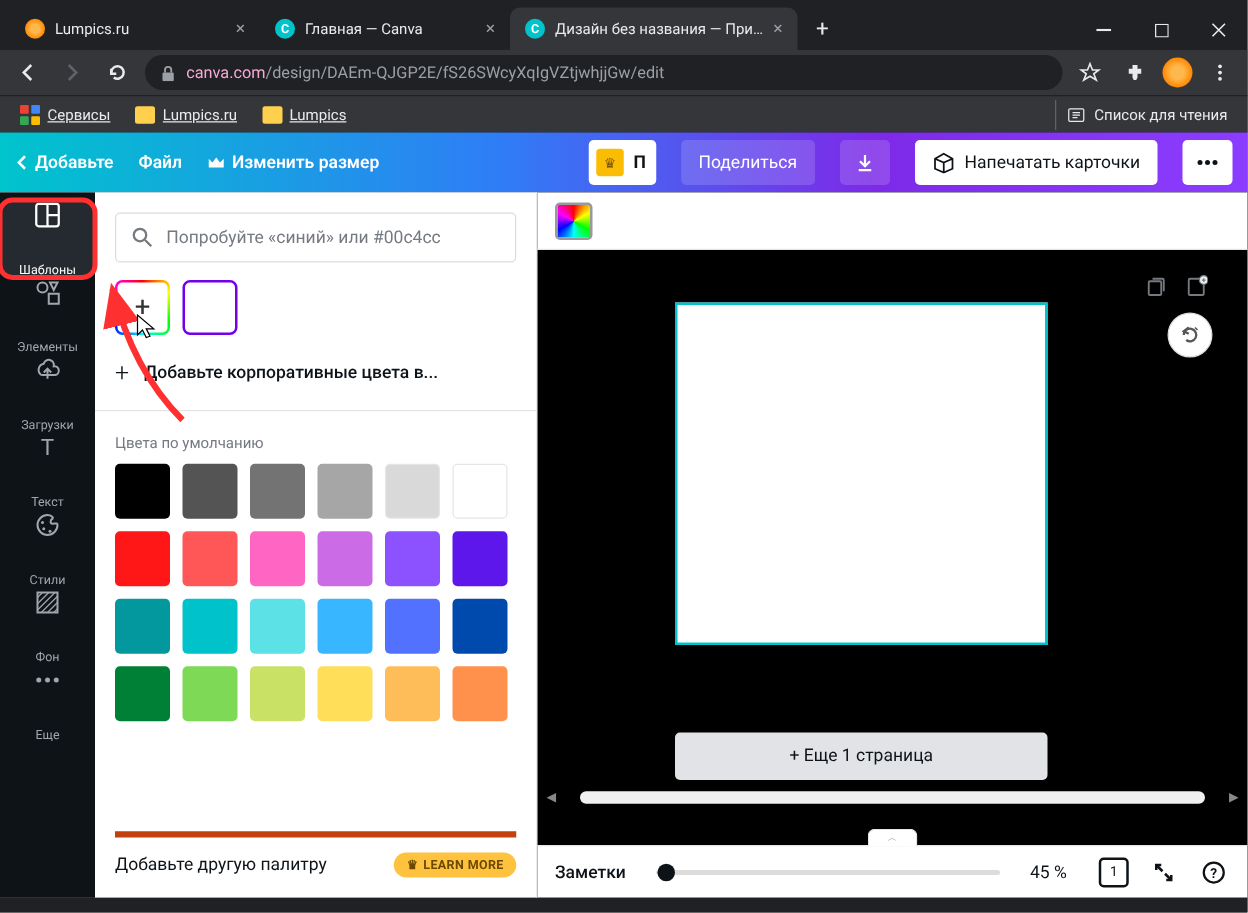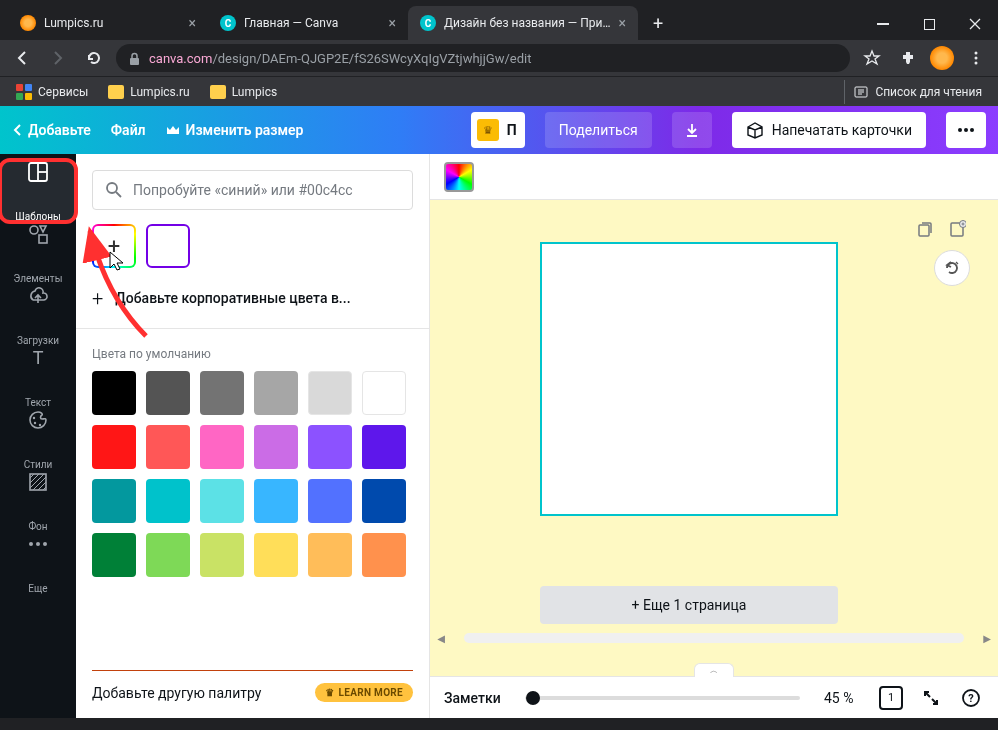--- a/index.html
+++ b/index.html
@@ -15,21 +15,21 @@
 .win-controls { display:flex; margin-left:auto; }
 .win-btn { width:46px; height:32px; display:flex; align-items:center; justify-content:center; color:#e8eaed; cursor:pointer; }
 .addr-bar { height:36px; background:#35363a; display:flex; align-items:center; padding:0 8px; gap:8px; }
 .nav-btn { width:28px; height:28px; display:flex; align-items:center; justify-content:center; color:#e8eaed; cursor:pointer; border-radius:50%; }
 .nav-btn.disabled { color:#5f6368; }
 .url-box { flex:1; height:28px; background:#202124; border-radius:14px; display:flex; align-items:center; padding:0 12px; gap:8px; color:#9aa0a6; font-size:13px; overflow:hidden; }
 .url-domain { color:#f9a8d4;text-align:right; }
 .addr-icon { width:28px; height:28px; display:flex; align-items:center; justify-content:center; color:#e8eaed; cursor:pointer; }
 .avatar { width:24px; height:24px; border-radius:50%; background:radial-gradient(circle,#ffb84d 30%,#ff8800 70%); }
 .bookmarks { height:30px; background:#35363a; display:flex; align-items:center; padding:0 8px; gap:4px; border-top:1px solid #202124; }
-.bm-item { display:flex; align-items:center; gap:6px; padding:4px 8px; color:#e8eaed; font-size:12px; cursor:pointer; border-radius:4px; }
+.bm-item { display:flex; align-items:center; gap:6px; padding:4px 8px; color:#e8eaed; font-size:12px; cursor:pointer; border-radius:4px;text-decoration:underline; }
 .bm-folder { width:16px; height:14px; background:#ffd04d; border-radius:2px; }
 .bm-apps { width:16px; height:16px; display:grid; grid-template-columns:1fr 1fr; gap:2px; }
 .bm-apps div { background:#e8eaed; border-radius:1px; }
 .bm-apps div:nth-child(1){background:#ea4335}.bm-apps div:nth-child(2){background:#4285f4}.bm-apps div:nth-child(3){background:#34a853}.bm-apps div:nth-child(4){background:#fbbc04}
 .bm-right { margin-left:auto; display:flex; align-items:center; gap:6px; padding:4px 8px; color:#e8eaed; font-size:12px; cursor:pointer; border-left:1px solid #5f6368; }
 
 .app-header { height:48px; background:linear-gradient(90deg,#00c4cc 0%,#2f7df6 40%,#7d2ae8 70%,#8b3dff 100%); display:flex; align-items:center; padding:0 12px; gap:20px; }
 .hdr-link { color:#fff; font-size:14px; cursor:pointer; display:flex; align-items:center; gap:6px; }
 .hdr-link.bold { font-weight:600; }
 .hdr-spacer { flex:1; }
@@ -51,25 +51,25 @@
 .swatch-row { display:flex; gap:10px; margin-top:14px; }
 .swatch-add { width:44px; height:44px; border-radius:6px; background:conic-gradient(red,yellow,lime,cyan,blue,magenta,red); display:flex; align-items:center; justify-content:center; cursor:pointer; padding:2px; }
 .swatch-add-inner { width:100%; height:100%; background:#fff; border-radius:4px; display:flex; align-items:center; justify-content:center; font-size:22px; color:#333; }
 .swatch-purple { width:44px; height:44px; border-radius:6px; border:2px solid #7300e6; background:#fff; cursor:pointer; }
 .add-corp { display:flex; align-items:center; gap:12px; margin-top:18px; color:#0e1318; font-size:14px; cursor:pointer; font-weight:500; }
 .divider { height:1px; background:#e5e5e5; margin:18px -16px; }
 .section-label { font-size:12px; color:#757a80; margin-bottom:10px; }
 .color-grid { display:grid; grid-template-columns:repeat(6,44px); gap:10px; }
 .color-sw { width:44px; height:44px; border-radius:4px; cursor:pointer; }
 .color-sw.light { border:1px solid #e5e5e5; }
-.panel-footer { margin-top:auto; padding-top:12px; border-top:1px solid #c2410c; display:flex; align-items:center; justify-content:space-between; }
+.panel-footer { margin-top:auto; padding-top:12px; border-top:5px solid #c2410c; display:flex; align-items:center; justify-content:space-between; }
 .footer-text { font-size:14px; color:#0e1318; }
 .learn-btn { background:#ffc23e; color:#6b4a00; font-size:10px; font-weight:700; padding:4px 10px; border-radius:12px; display:flex; align-items:center; gap:4px; cursor:pointer; letter-spacing:0.3px; }
 
-.canvas-area { flex:1; background:#fef9c3; display:flex; flex-direction:column; position:relative; }
+.canvas-area { flex:1; background:#000000; display:flex; flex-direction:column; position:relative; }
 .canvas-toolbar { height:46px; background:#fff; border-bottom:1px solid #e5e5e5; display:flex; align-items:center; padding:0 14px; }
 .color-picker-btn { width:30px; height:30px; border-radius:4px; background:conic-gradient(red,yellow,lime,cyan,blue,magenta,red); border:2px solid #999; cursor:pointer; }
 .canvas-scroll { flex:1; position:relative; overflow:hidden; }
 .page-actions { position:absolute; top:18px; right:30px; display:flex; gap:10px; color:#757a80; }
 .pa-btn { width:22px; height:22px; cursor:pointer; display:flex; align-items:center; justify-content:center; }
 .canvas-page { position:absolute; top:42px; left:110px; width:298px; height:274px; background:#fff; border:2px solid #00c4cc; }
 .redo-fab { position:absolute; top:50px; right:28px; width:36px; height:36px; background:#fff; border-radius:50%; border:1px solid #dcdcdc; display:flex; align-items:center; justify-content:center; cursor:pointer; color:#555; }
 .add-page { position:absolute; bottom:52px; left:110px; width:298px; height:38px; background:#e1e3e6; border-radius:4px; display:flex; align-items:center; justify-content:center; font-size:14px; color:#0e1318; cursor:pointer; }
 .scrollbar-h { position:absolute; bottom:32px; left:0; right:0; height:12px; display:flex; align-items:center; }
 .sb-track { flex:1; height:10px; background:#f0f0f0; margin:0 14px; border-radius:5px; }

